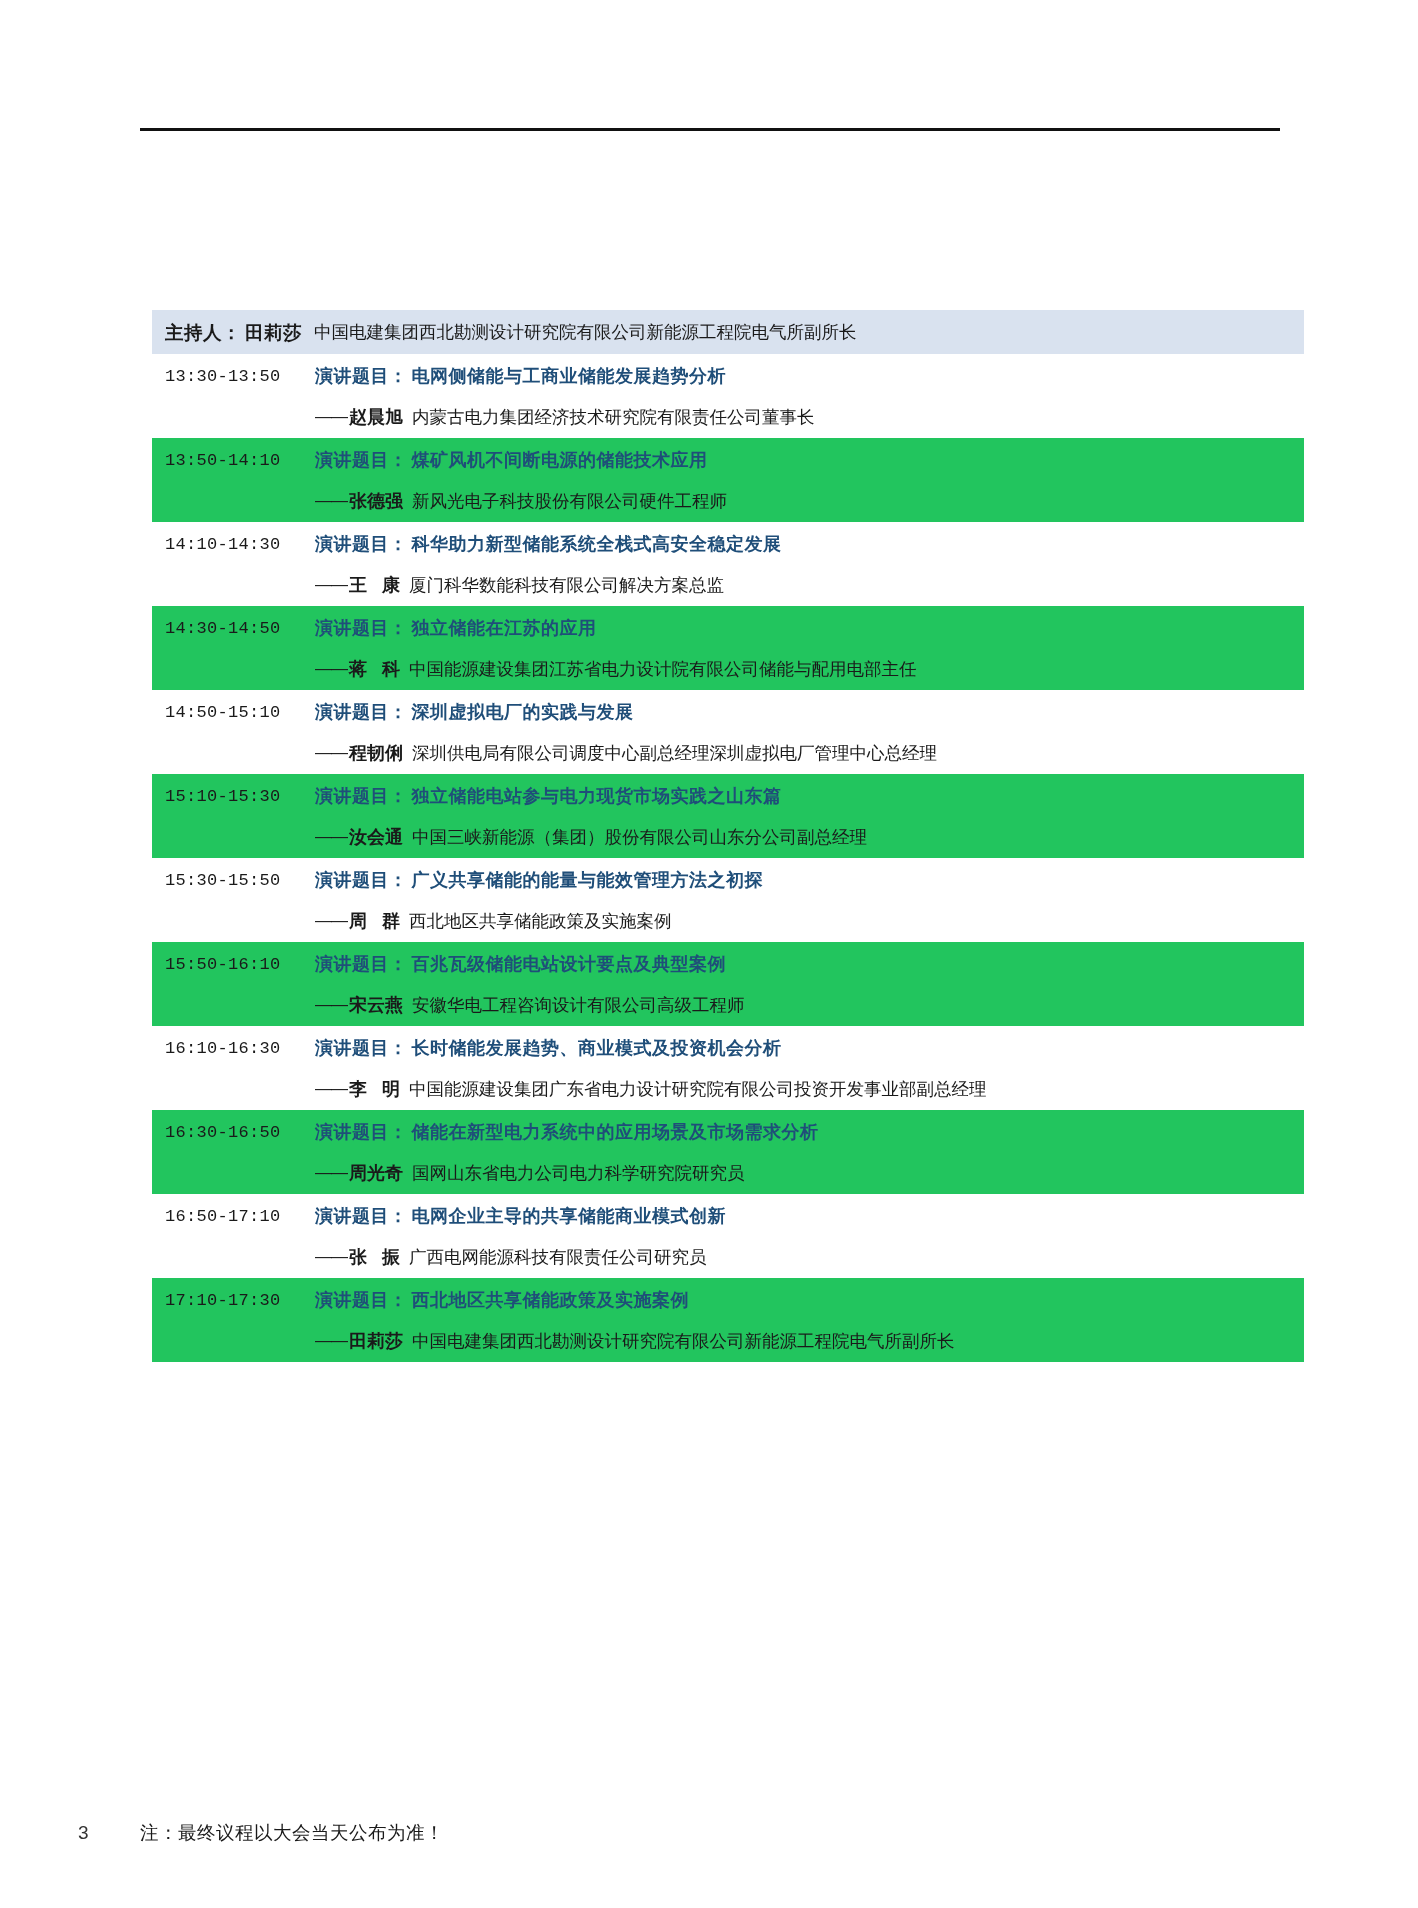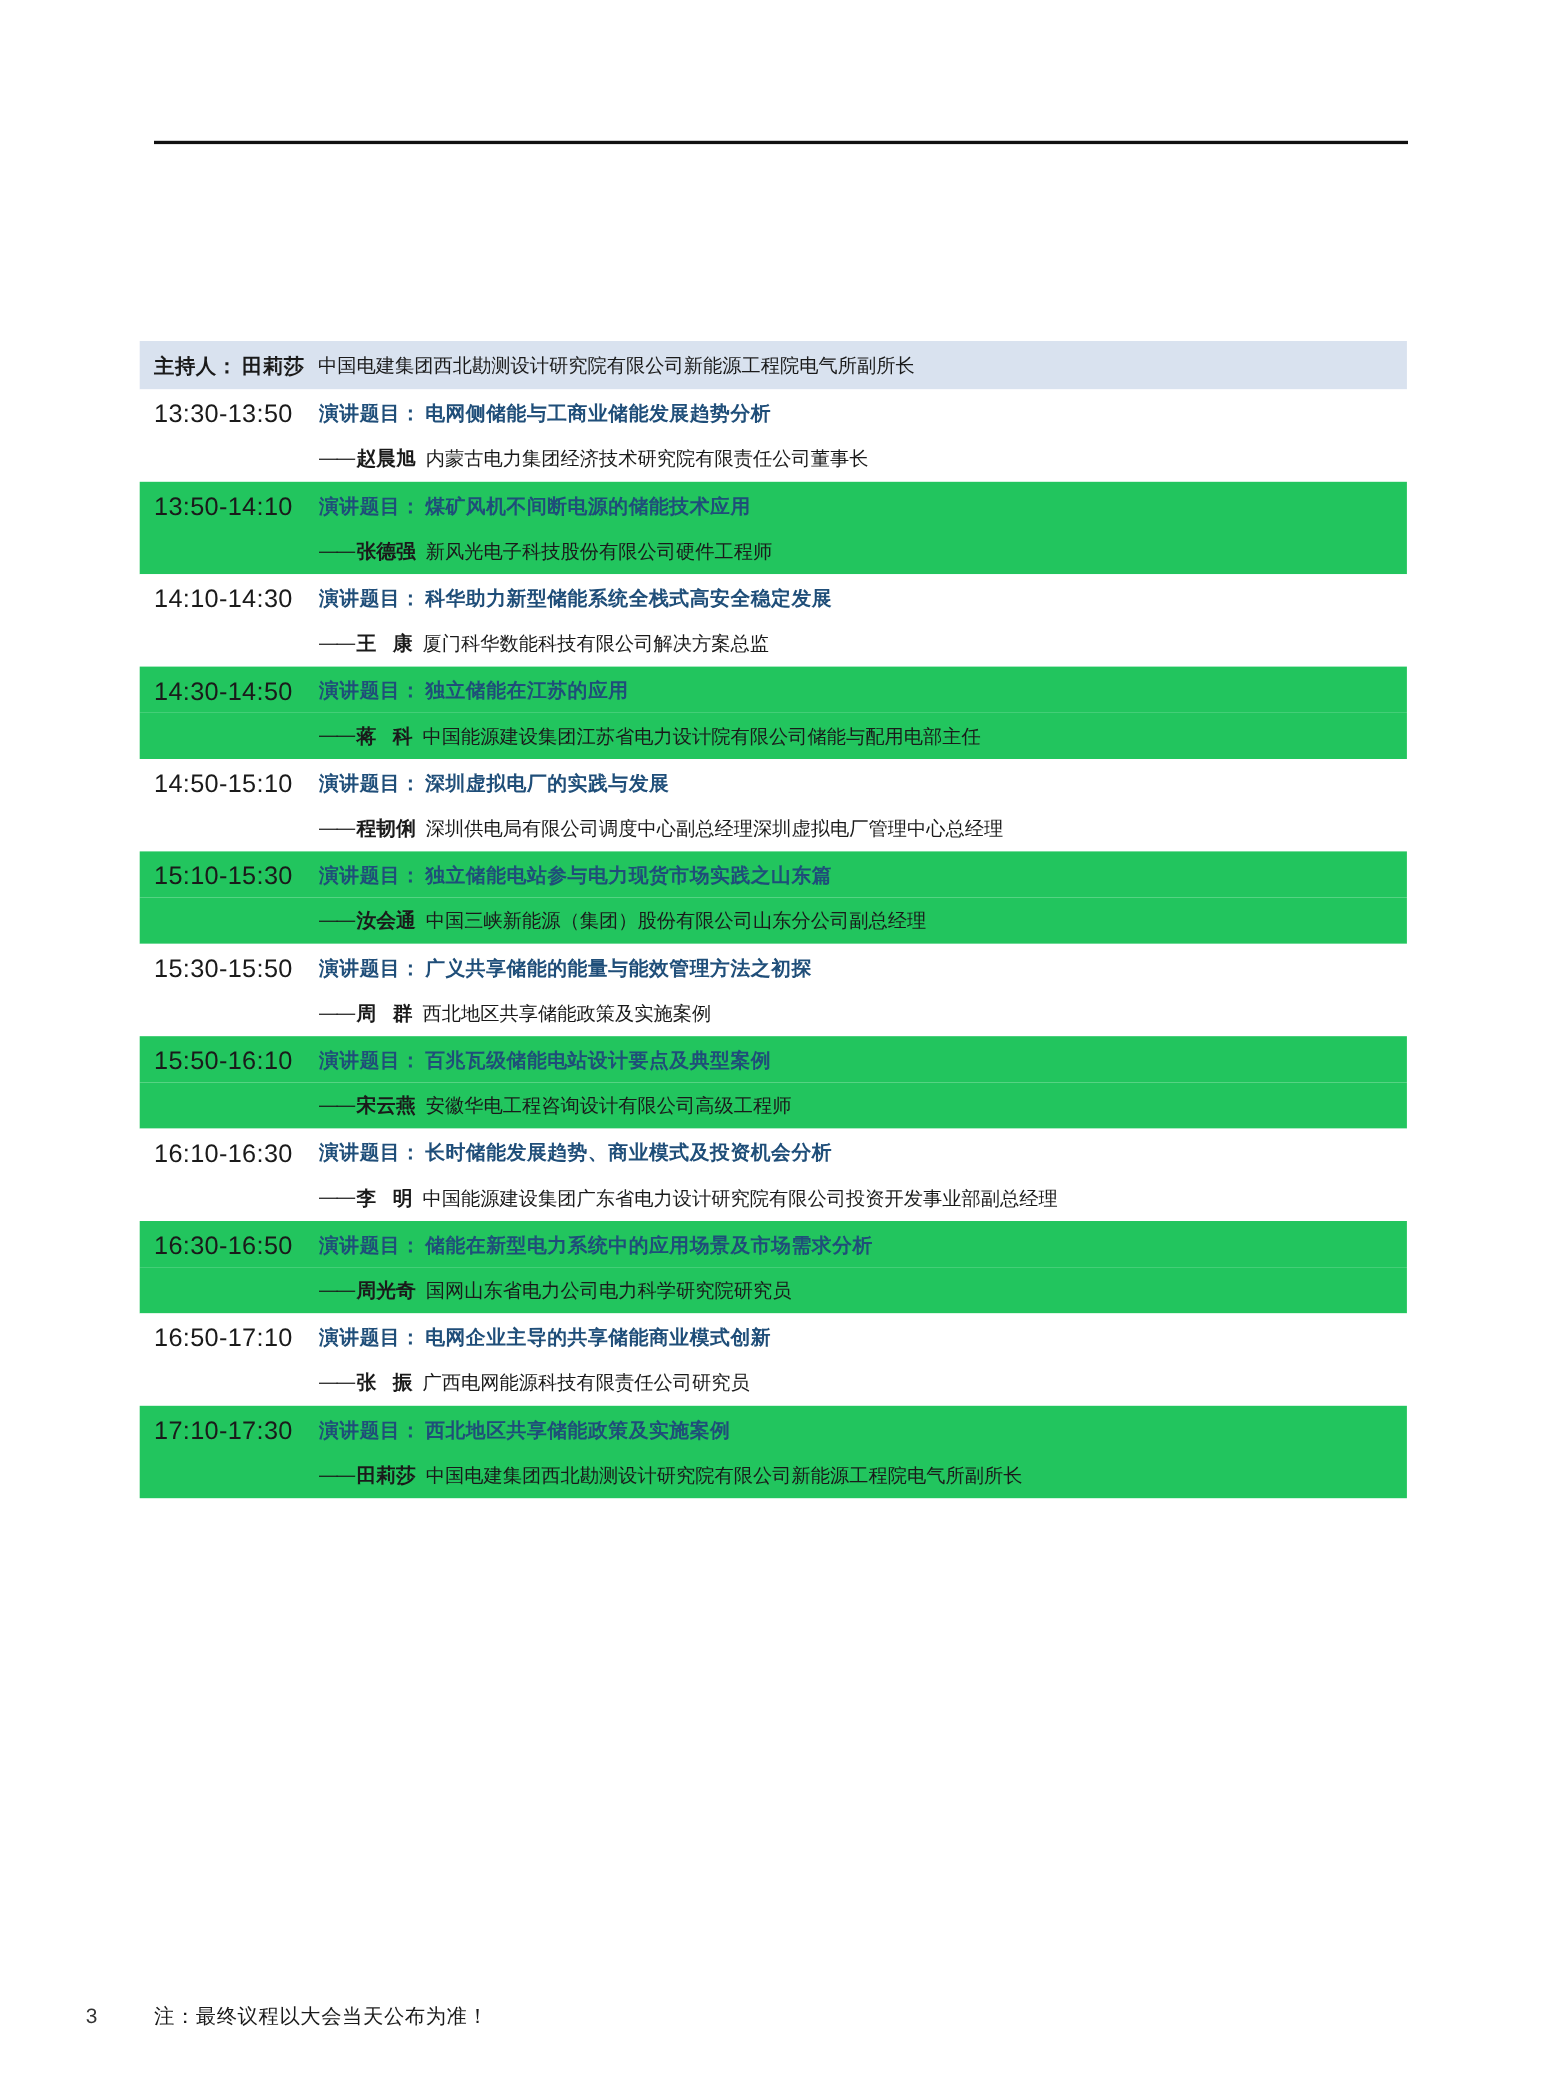--- a/index.html
+++ b/index.html
@@ -115,21 +115,21 @@
   .doc-title .line2 {
     font-size: 29px;
     letter-spacing: 2px;
     line-height: 1.5;
     margin-top: 6px;
   }
 
   
   .agenda {
     position: absolute;
-    left: 127px;
+    left: 152px;
     top: 310px;
     width: 1152px;
   }
   .host-row {
     background: #d9e2ef;
     height: 44px;
     display: flex;
     align-items: center;
     padding-left: 13px;
     box-sizing: border-box;
@@ -167,23 +167,24 @@
     align-items: center;
     min-height: 42px;
     box-sizing: border-box;
     padding-left: 13px;
   }
   .srow.topic {
     padding-top: 2px;
   }
   .time {
     flex: 0 0 150px;
-    font-size: 23px;
+    font-size: 17px;
     color: #1a1a1a;
     letter-spacing: 0.3px;
+    font-family: Liberation Mono, monospace;
   }
   .topic-label {
     font-size: 18px;
     font-weight: bold;
     color: #1f4e79;
     letter-spacing: 0.5px;
     white-space: nowrap;
   }
   .topic-text {
     font-size: 18px;

